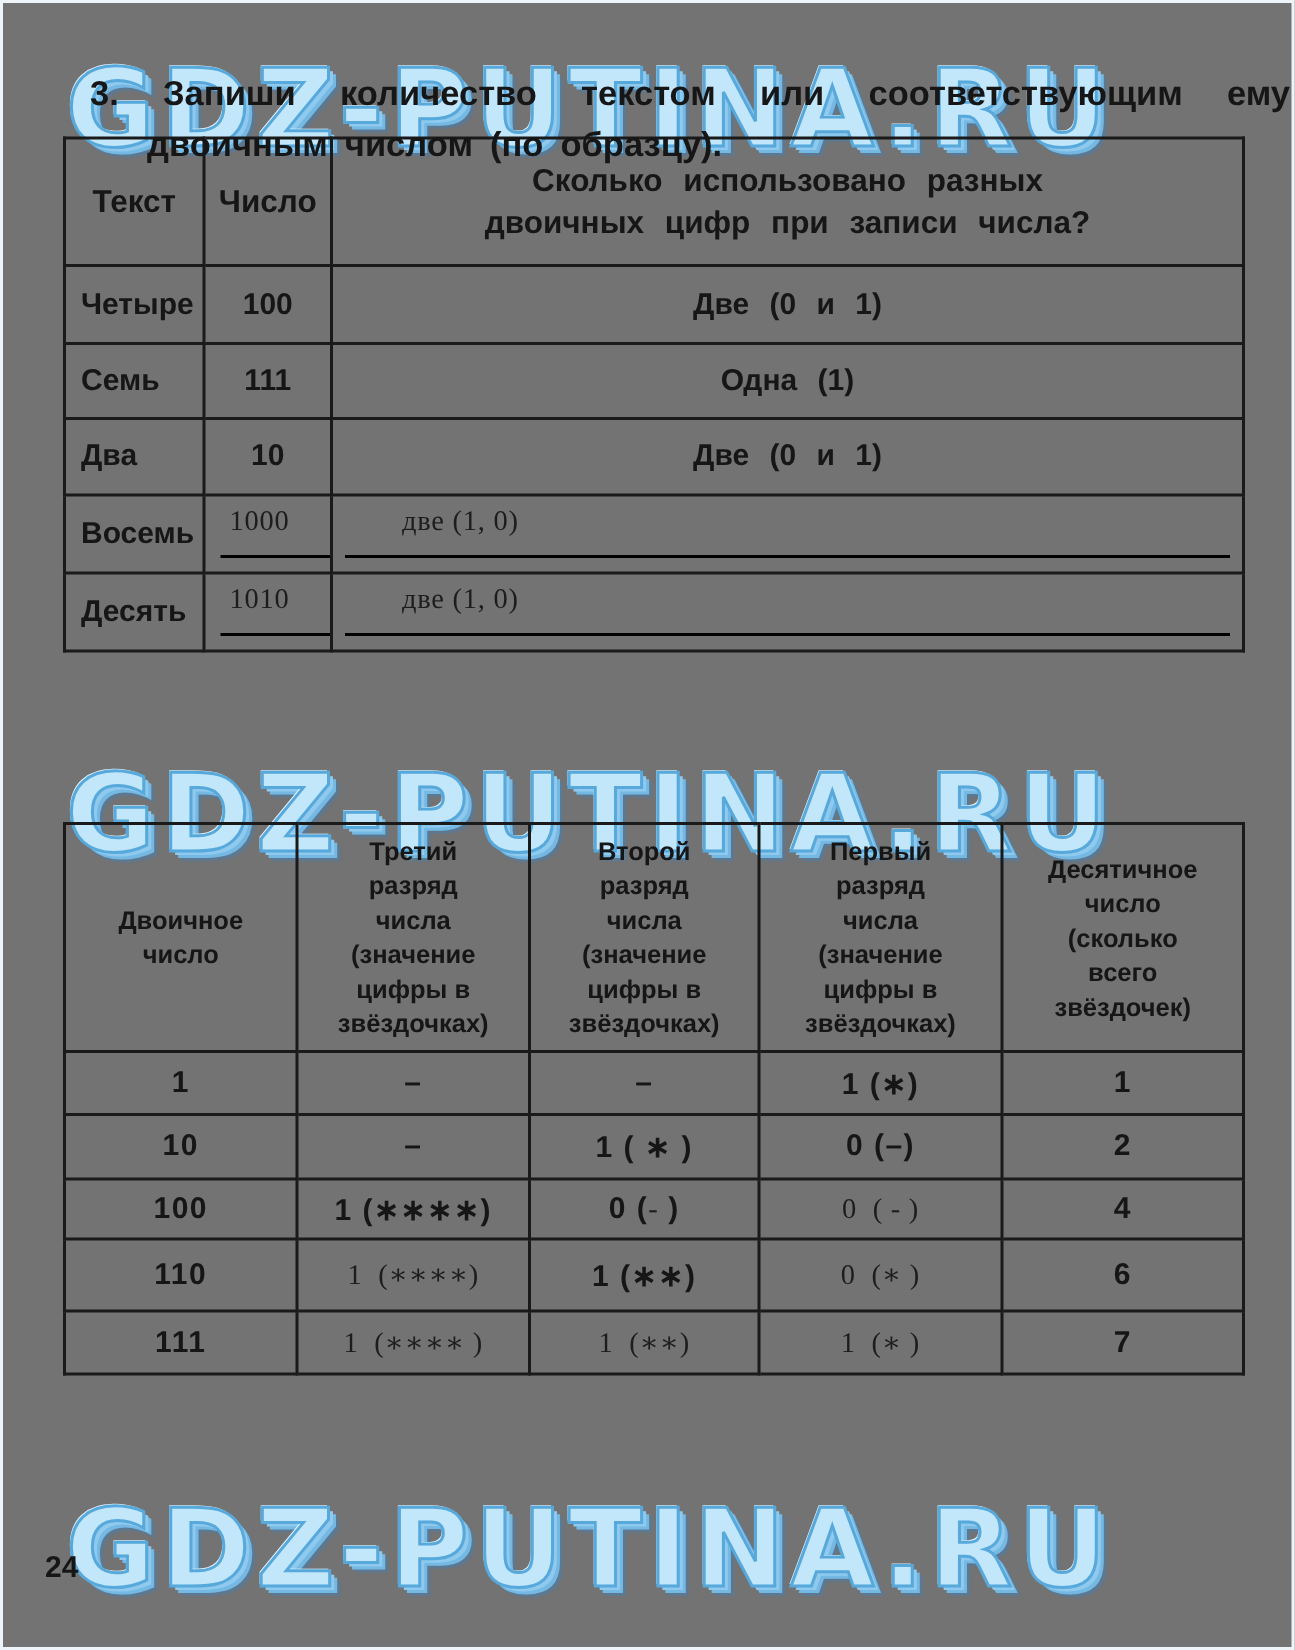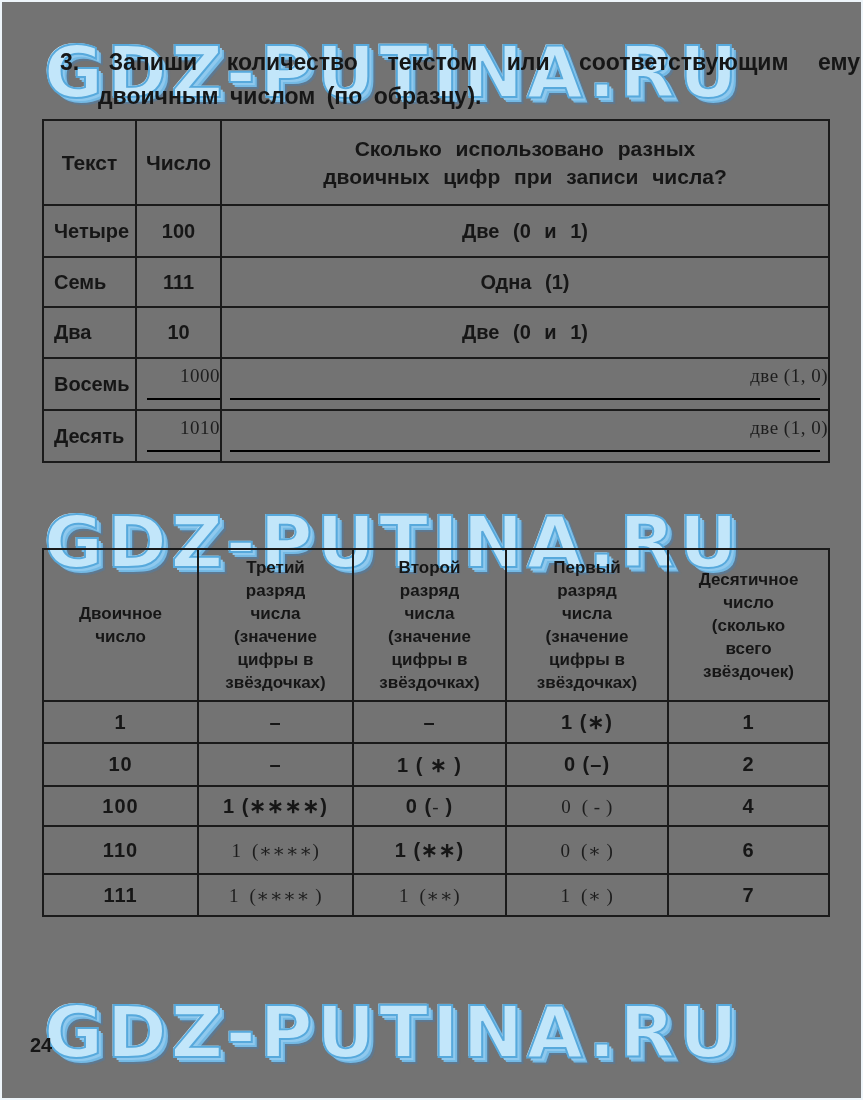--- a/index.html
+++ b/index.html
@@ -25,34 +25,34 @@
   .wm-mid{top:506px;}
   .wm-bot{top:996px;}
   
   .task{position:absolute;z-index:2;font-weight:bold;font-size:23px;line-height:34px;}
   .task3{left:60px;top:22px;width:762px;text-align:justify;padding-left:38px;text-indent:-38px;word-spacing:5px;}
   .task4{left:60px;top:496px;word-spacing:6px;}
   .task .num{font-weight:bold;}
   
   table{border-collapse:collapse;table-layout:fixed;position:absolute;z-index:1;background:transparent;}
   td,th{border:2px solid #1a1a1a;padding:0;vertical-align:middle;text-align:center;overflow:hidden;}
-  #table1{left:42px;top:119px;width:786px;padding-left:32px;}
+  #table1{left:42px;top:91px;width:786px;padding-left:32px;}
   #table2{left:42px;top:548px;width:786px;}
   
   #table1 thead tr{height:85px;}
   #table1 tbody tr:nth-child(1){height:52px;}
   #table1 tbody tr:nth-child(2){height:50px;}
   #table1 tbody tr:nth-child(3){height:51px;border-radius:15px;}
   #table1 tbody tr:nth-child(4){height:52px;}
   #table1 tbody tr:nth-child(5){height:52px;}
   #table1 th{font-size:21px;font-weight:bold;}
   #table1 .qhead{width:420px;margin:0 auto;word-spacing:8px;line-height:28px;}
   #table1 td{font-size:20px;font-weight:bold;}
   #table1 td.t1-word{text-align:left;padding-left:10px;}
-  #table1 td span{white-space:pre;text-align:right;}
+  #table1 td span{white-space:pre;}
   
   #table2 thead tr{height:152px;}
   #table2 tbody tr:nth-child(1){height:42px;}
   #table2 tbody tr:nth-child(2){height:43px;}
   #table2 tbody tr:nth-child(3){height:40px;}
   #table2 tbody tr:nth-child(4){height:48px;}
   #table2 tbody tr:nth-child(5){height:42px;}
   #table2 tbody tr:nth-child(6){height:40px;}
   #table2 tbody tr:nth-child(7){height:40px;}
   #table2 th{font-size:17px;font-weight:bold;line-height:23px;}

